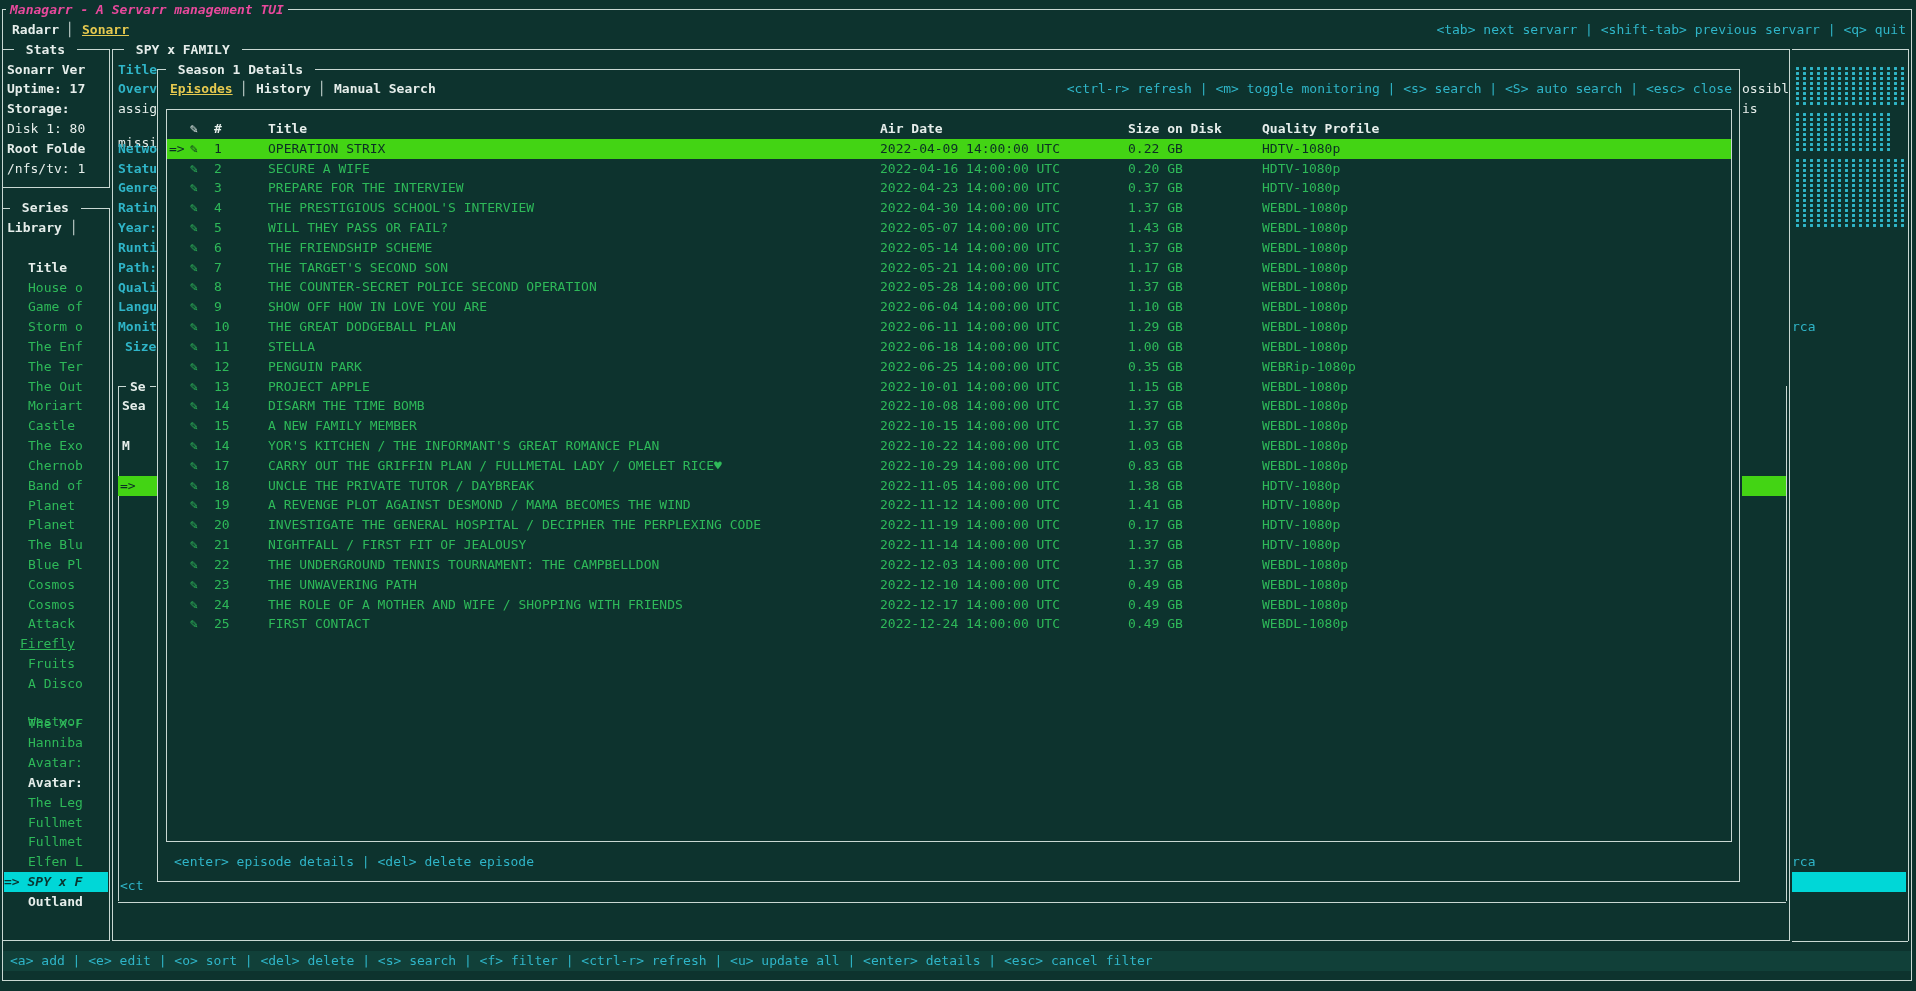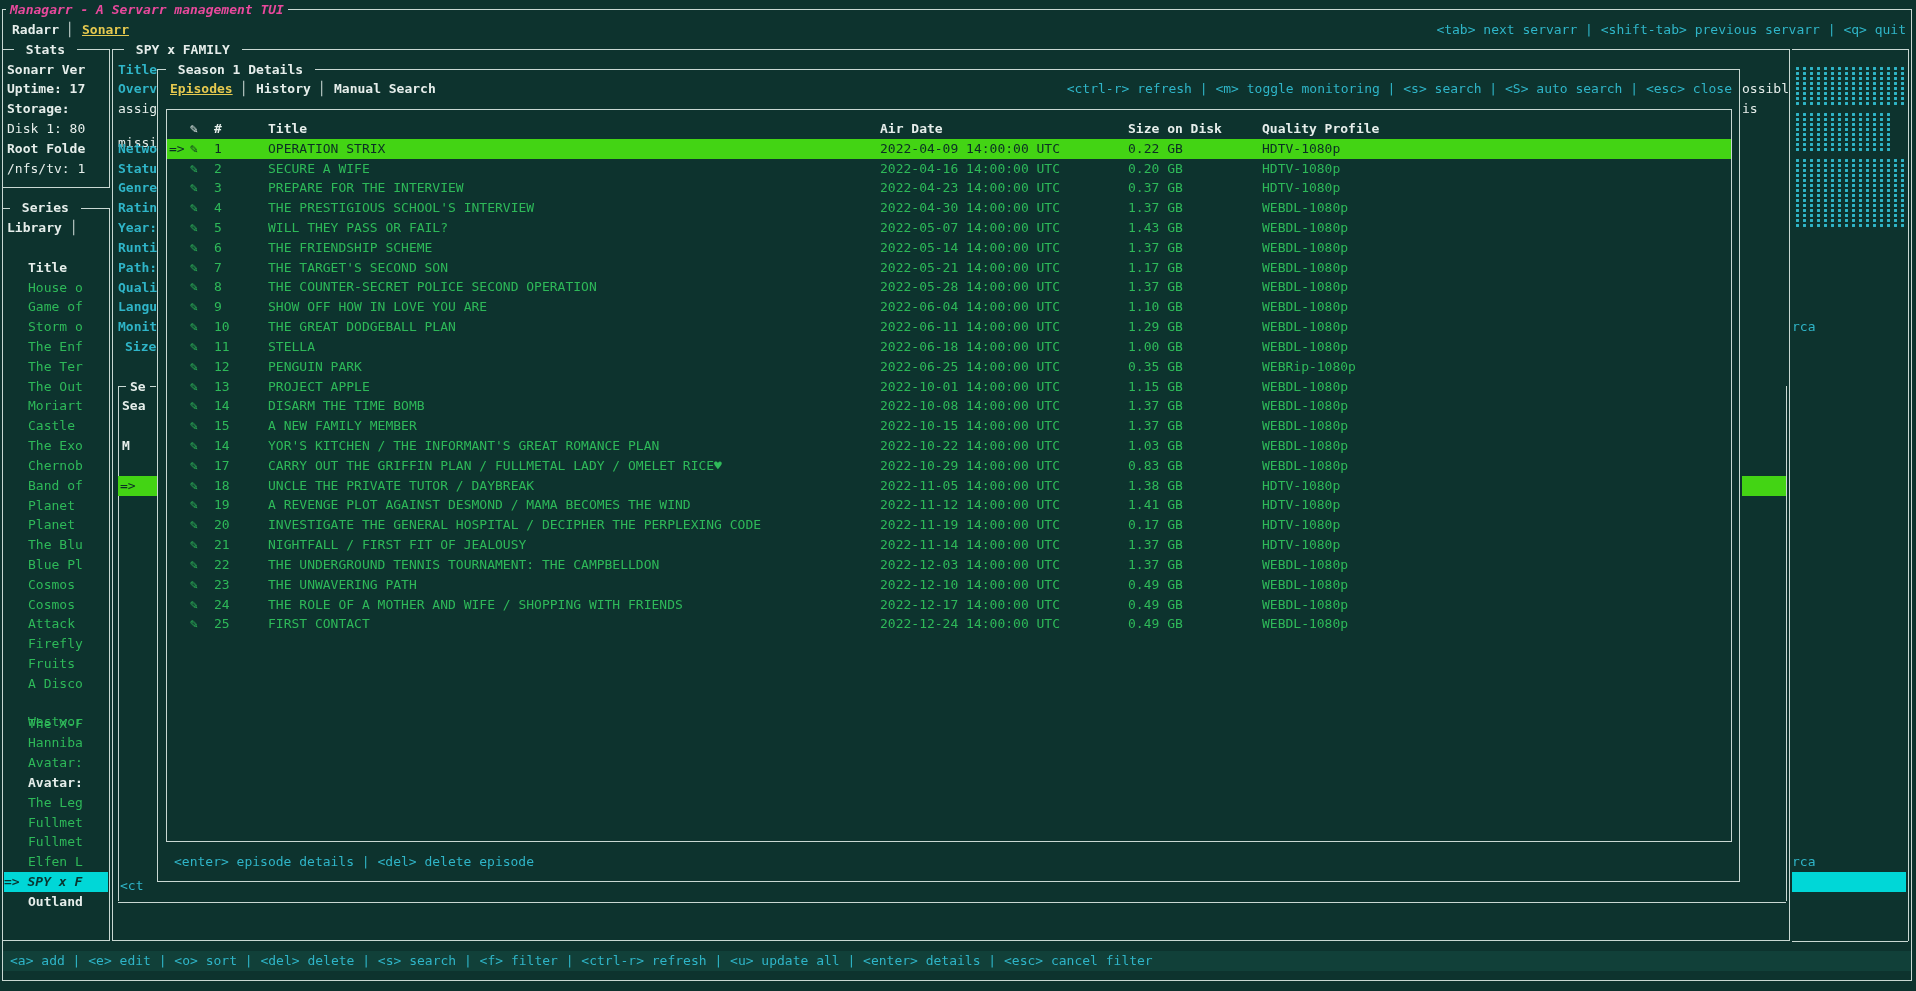--- a/index.html
+++ b/index.html
@@ -85,21 +85,21 @@
     <div class="line green" style="left: 28px; top: 436.06px; width: 78px; pointer-events: auto;">The Exo</div>
     <div class="line green" style="left: 28px; top: 455.88px; width: 78px; pointer-events: auto;">Chernob</div>
     <div class="line green" style="left: 28px; top: 475.7px; width: 78px; pointer-events: auto;">Band of</div>
     <div class="line green" style="left: 28px; top: 495.52px; width: 78px; pointer-events: auto;">Planet</div>
     <div class="line green" style="left: 28px; top: 515.34px; width: 78px; pointer-events: auto;">Planet</div>
     <div class="line green" style="left: 28px; top: 535.16px; width: 78px; pointer-events: auto;">The Blu</div>
     <div class="line green" style="left: 28px; top: 554.98px; width: 78px; pointer-events: auto;">Blue Pl</div>
     <div class="line green" style="left: 28px; top: 574.8px; width: 78px; pointer-events: auto;">Cosmos</div>
     <div class="line green" style="left: 28px; top: 594.62px; width: 78px; pointer-events: auto;">Cosmos</div>
     <div class="line green" style="left: 28px; top: 614.44px; width: 78px; pointer-events: auto;">Attack</div>
-    <div class="line green" style="left: 28px; top: 634.26px; width: 78px; pointer-events: auto;">Firefly</div>
+    <div class="line green" style="left: 20px; top: 634.26px; width: 78px; pointer-events: auto; text-decoration: underline;">Firefly</div>
     <div class="line green" style="left: 28px; top: 654.08px; width: 78px; pointer-events: auto;">Fruits</div>
     <div class="line green" style="left: 28px; top: 673.9px; width: 78px; pointer-events: auto;">A Disco</div>
     <div class="line green" style="left: 28px; top: 712px; width: 78px; pointer-events: auto;">Westwor</div>
     <div class="line green" style="left: 28px; top: 713.54px; width: 78px; pointer-events: auto;">The X-F</div>
     <div class="line green" style="left: 28px; top: 733.36px; width: 78px; pointer-events: auto;">Hanniba</div>
     <div class="line green" style="left: 28px; top: 753.18px; width: 78px; pointer-events: auto;">Avatar:</div>
     <div class="line b" style="left: 28px; top: 773px; width: 78px; pointer-events: auto;">Avatar:</div>
     <div class="line green" style="left: 28px; top: 792.82px; width: 78px; pointer-events: auto;">The Leg</div>
     <div class="line green" style="left: 28px; top: 812.64px; width: 78px; pointer-events: auto;">Fullmet</div>
     <div class="line green" style="left: 28px; top: 832.46px; width: 78px; pointer-events: auto;">Fullmet</div>

